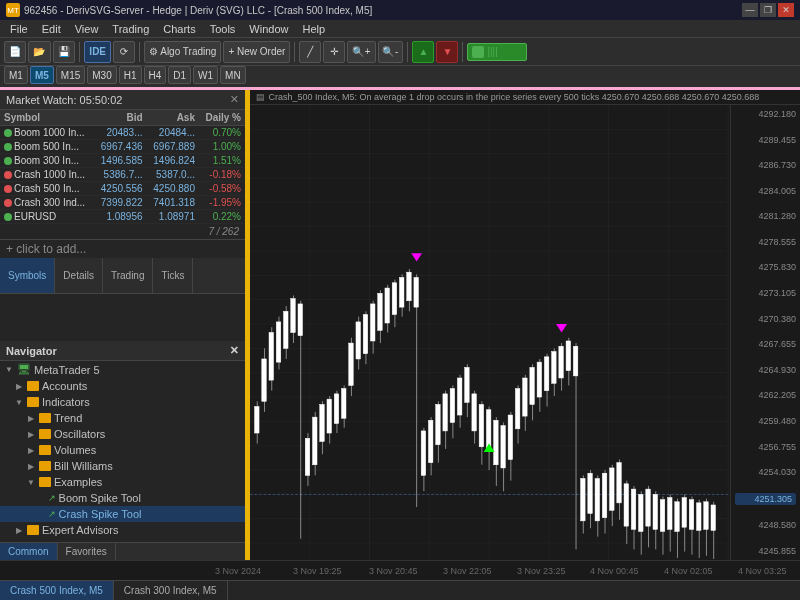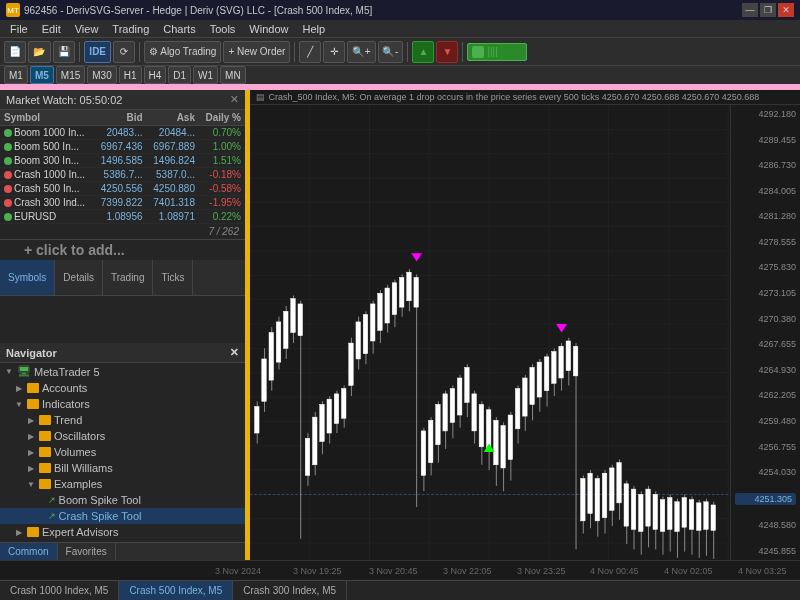--- a/index.html
+++ b/index.html
@@ -19,21 +19,21 @@
 
     
     #toolbar { height: 28px; background: #2d2d2d; display: flex; align-items: center; padding: 0 4px; gap: 2px; border-bottom: 1px solid #444; }
     .tb-btn { height: 22px; min-width: 22px; background: #3a3a3a; border: 1px solid #555; color: #d0d0d0; font-size: 10px; cursor: pointer; display: flex; align-items: center; justify-content: center; padding: 0 4px; gap: 2px; border-radius: 2px; }
     .tb-separator { width: 1px; height: 20px; background: #555; margin: 0 2px; }
     .tb-btn-green { background: #1a6b1a; border-color: #2a9b2a; }
     .tb-btn-red { background: #6b1a1a; border-color: #9b2a2a; }
     .tb-btn-special { background: #1e3a5f; border-color: #4a6fa5; color: #7ab3e0; font-weight: bold; }
 
     
-    #tf-bar { height: 24px; background: #2d2d2d; display: flex; align-items: flex-start; padding: 0 4px; gap: 2px; border-bottom: 6px solid #f9a8d4; }
+    #tf-bar { height: 24px; background: #2d2d2d; display: flex; align-items: flex-start; padding: 0 4px; gap: 2px; border-bottom: 3px solid #f9a8d4; }
     .tf-btn { height: 18px; min-width: 22px; background: #3a3a3a; border: 1px solid #555; color: #d0d0d0; font-size: 10px; cursor: pointer; display: flex; align-items: center; justify-content: center; padding: 0 4px; border-radius: 2px; }
     .tf-btn.active { background: #0c4a6e; border-color: #4a6fa5; color: #7ab3e0; font-weight: bold; }
 
     
     #main { display: flex; height: calc(600px - 20px - 18px - 28px - 24px - 20px - 20px); }
 
     
     #left-panel { width: 250px; display: flex; flex-direction: column; background: #252525; border-right: 5px solid #eab308; }
 
     
@@ -46,21 +46,21 @@
     #mw-table td { font-size: 10px; padding: 1px 4px; border-bottom: 1px solid #2a2a2a; text-align: right; }
     #mw-table td:first-child { text-align: left; }
     .mw-row td.symbol { color: #d0d0d0; }
     .mw-row td.bid { color: #7ab3e0; }
     .mw-row td.ask { color: #7ab3e0; }
     .mw-row td.daily-pos { color: #4caf50; }
     .mw-row td.daily-neg { color: #e05050; }
     .mw-symbol-icon { display: inline-block; width: 8px; height: 8px; background: #e05050; border-radius: 50%; margin-right: 2px; vertical-align: middle; }
     .mw-symbol-icon-green { background: #4caf50; }
     #mw-footer { font-size: 10px; padding: 2px 6px; color: #888; border-bottom: 1px solid #444; text-align: right; font-style: italic; }
-    #mw-add { font-size: 14px; padding: 2px 24px; color: #888; cursor: pointer; font-weight: bold; }
+    #mw-add { font-size: 12px; padding: 2px 6px; color: #888; cursor: pointer; }
 
     
     #tabs-bar { display: flex; background: #2d2d2d; border-bottom: 1px solid #444; }
     .tab { padding: 12px 8px; font-size: 10px; color: #aaa; cursor: pointer; border-right: 1px solid #444; }
     .tab.active { background: #1e3a5f; color: #7ab3e0; }
 
     
     #navigator { flex: 1; overflow: hidden; display: flex; flex-direction: column; margin-top: 47px; }
     #nav-header { background: #2d2d2d; padding: 3px 6px; display: flex; justify-content: space-between; align-items: center; border-bottom: 1px solid #444; font-size: 11px; color: #d0d0d0; font-weight: bold; }
     #nav-tree { flex: 1; overflow-y: auto; font-size: 11px; }
@@ -587,16 +587,15 @@
     <span class="time-label" style="left:154px;">3 Nov 20:45</span>
     <span class="time-label" style="left:228px;">3 Nov 22:05</span>
     <span class="time-label" style="left:302px;">3 Nov 23:25</span>
     <span class="time-label" style="left:375px;">4 Nov 00:45</span>
     <span class="time-label" style="left:449px;">4 Nov 02:05</span>
     <span class="time-label" style="left:523px;">4 Nov 03:25</span>
   </div>
 </div>
 
 <div id="bottom-tabs">
-  <div class="bottom-tab">Crash 1000 Index, M5</div>
   <div class="bottom-tab active">Crash 500 Index, M5</div>
   <div class="bottom-tab">Crash 300 Index, M5</div>
 </div>
 
 </body></html>

